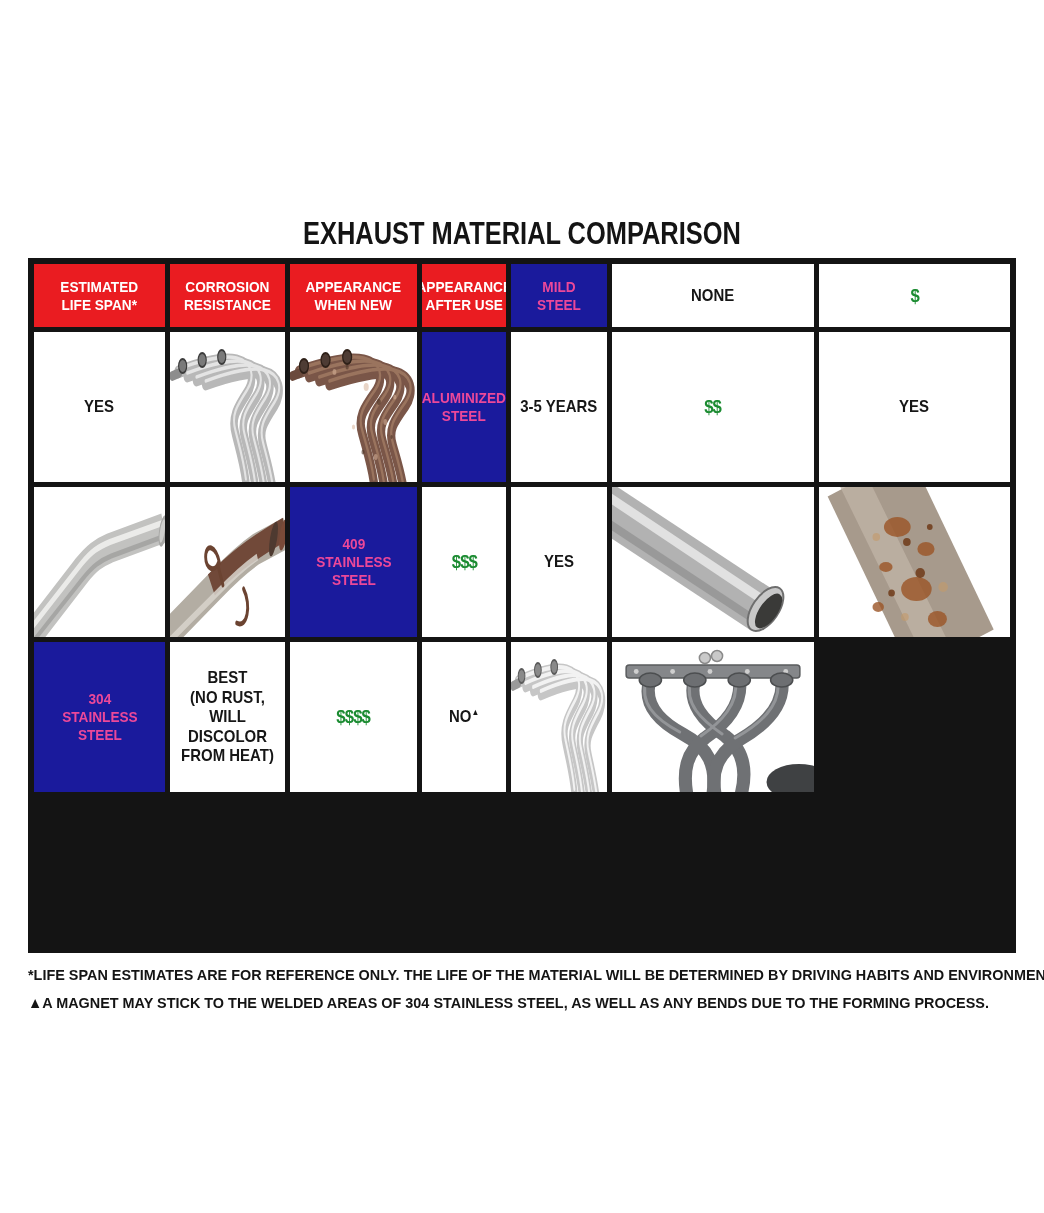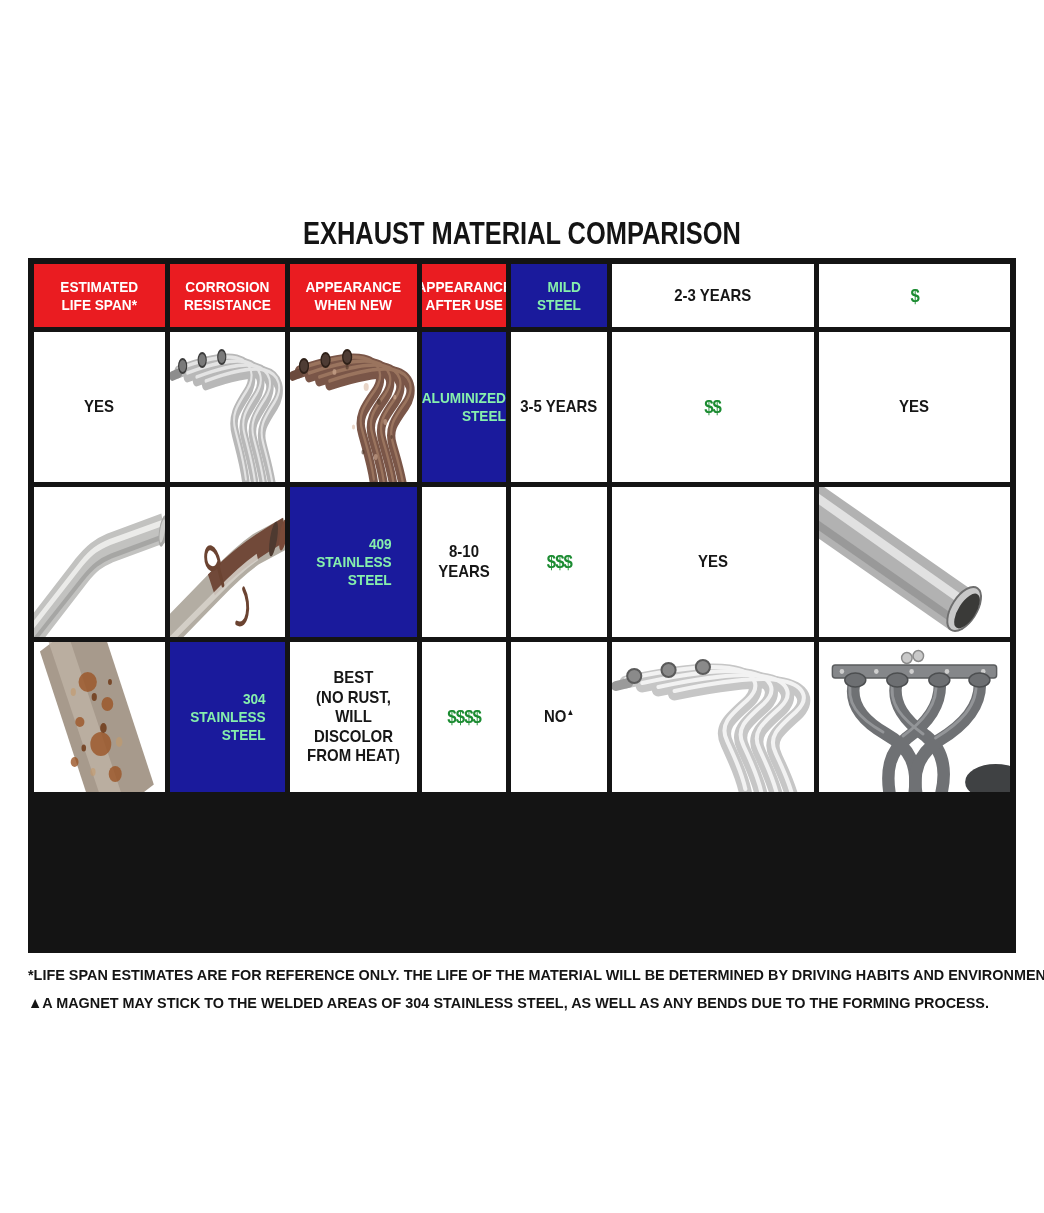--- a/index.html
+++ b/index.html
@@ -14,21 +14,21 @@
   .cnd{display:inline-block;transform:scaleX(.82);transform-origin:center;}
   .table{
     position:absolute;left:28px;top:258px;width:988px;height:695px;
     box-sizing:border-box;background:#141414;border:3px solid #141414;padding:3px;
     display:grid;gap:5px;
     grid-template-columns:131px 115px 127px 84px 96px 202px 191px;
     grid-template-rows:63px 150px 150px 150px 150px;
   }
   .c{display:flex;align-items:center;justify-content:center;text-align:center;overflow:hidden;background:#fff;}
   .hdr{background:#ea1c21;color:#ffffff;}
-  .mat{background:#1a1a9c;color:#86efac;text-align:right;}
+  .mat{background:#1a1a9c;color:#ec4899;}
   .t{
     display:inline-block;transform:scaleX(.88);transform-origin:center;
     white-space:pre-line;font-weight:bold;line-height:1.15;letter-spacing:0;
   }
   .hdr .t,.mat .t{font-size:15.5px;}
   .dat .t{font-size:17px;color:#161616;}
   .cost .t{font-size:19px;color:#1c8c32;letter-spacing:-1px;}
   .sup{font-size:9px;vertical-align:7px;}
   .photo{padding:0;}
   .photo svg{display:block;width:100%;height:100%;}
@@ -62,21 +62,21 @@
   <div class="c hdr">
       <span class="t">APPEARANCE
 AFTER USE</span>
     </div>
 
   <div class="c mat">
       <span class="t">MILD
 STEEL</span>
     </div>
   <div class="c dat">
-      <span class="t">2-3 YEARS</span>
+      <span class="t">NONE</span>
     </div>
   <div class="c dat cost">
       <span class="t">$</span>
     </div>
   <div class="c dat">
       <span class="t"><span>YES</span></span>
     </div>
   <div class="c photo">
     <svg viewBox="0 0 200 150" preserveAspectRatio="none">
       <defs>
@@ -171,23 +171,20 @@
       <path d="M86 76 C80 58 62 56 62 70 C62 82 78 86 84 76" stroke="#6b4331" stroke-width="5" fill="none" stroke-linecap="round"></path>
       <path d="M84 80 L92 98" stroke="#6b4331" stroke-width="5" stroke-linecap="round"></path>
       <path d="M128 102 C142 118 134 142 116 136" stroke="#6b4331" stroke-width="5" fill="none" stroke-linecap="round"></path>
     </svg>
   </div>
 
   <div class="c mat">
       <span class="t">409
 STAINLESS
 STEEL</span>
-    </div>
-  <div class="c dat">
-      <span class="t">8-10 YEARS</span>
     </div>
   <div class="c dat cost">
       <span class="t">$$$</span>
     </div>
   <div class="c dat">
       <span class="t"><span>YES</span></span>
     </div>
   <div class="c photo">
     <svg viewBox="0 0 200 150" preserveAspectRatio="none">
       <path d="M-12 16 L150 124" stroke="#b2b2b2" stroke-width="46" fill="none"></path>

